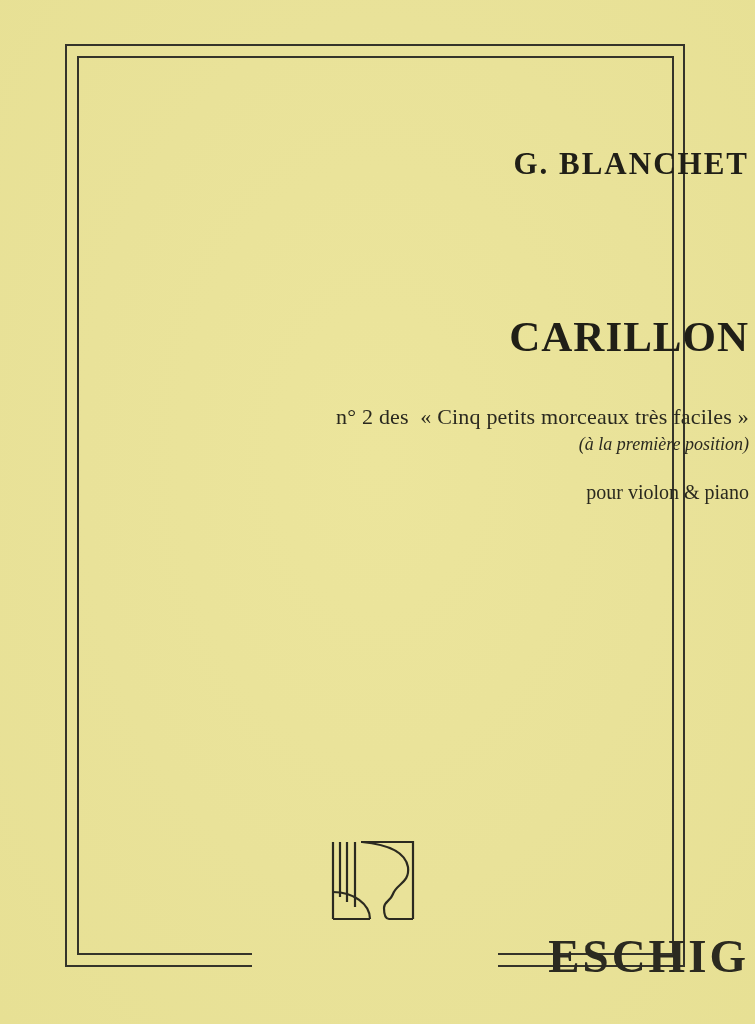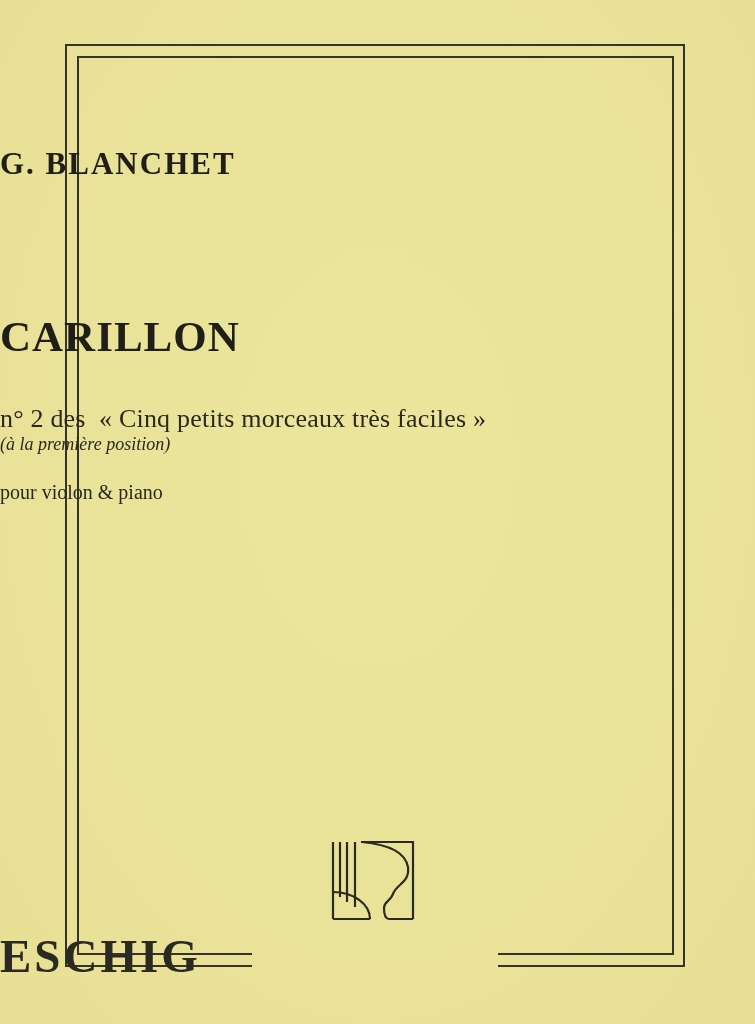--- a/index.html
+++ b/index.html
@@ -24,35 +24,35 @@
     width:597px; height:899px; box-sizing:border-box;
     border:2px solid #35342a; border-bottom:none;
   }
   .rule { position:absolute; height:2px; background:#35342a; }
   .rule.outer-left  { left:65px;  top:965px; width:187px; }
   .rule.outer-right { left:498px; top:965px; width:187px; }
   .rule.inner-left  { left:77px;  top:953px; width:175px; }
   .rule.inner-right { left:498px; top:953px; width:176px; }
 
   
-  .center-col { position:absolute; left:0; right:6px; text-align:left; line-height:1.15; }
+  .center-col { position:absolute; left:0; right:6px; text-align:right; line-height:1.15; }
 
   .composer {
     top:146px;
     font-size:31px; font-weight:bold; letter-spacing:2px;
     color:#201f17;
   }
   .title {
     top:312px;
     font-size:43px; font-weight:bold; letter-spacing:1px;
     color:#201f17;
   }
   .collection {
     top:404px;
-    font-size:26px; letter-spacing:0.2px;
+    font-size:22px; letter-spacing:0.2px;
     white-space:pre-wrap;
     color:#2a291f;
   }
   .position-note {
     top:434px;
     font-size:18px; font-style:italic;
     color:#2a291f;
   }
   .instrumentation {
     top:481px;

